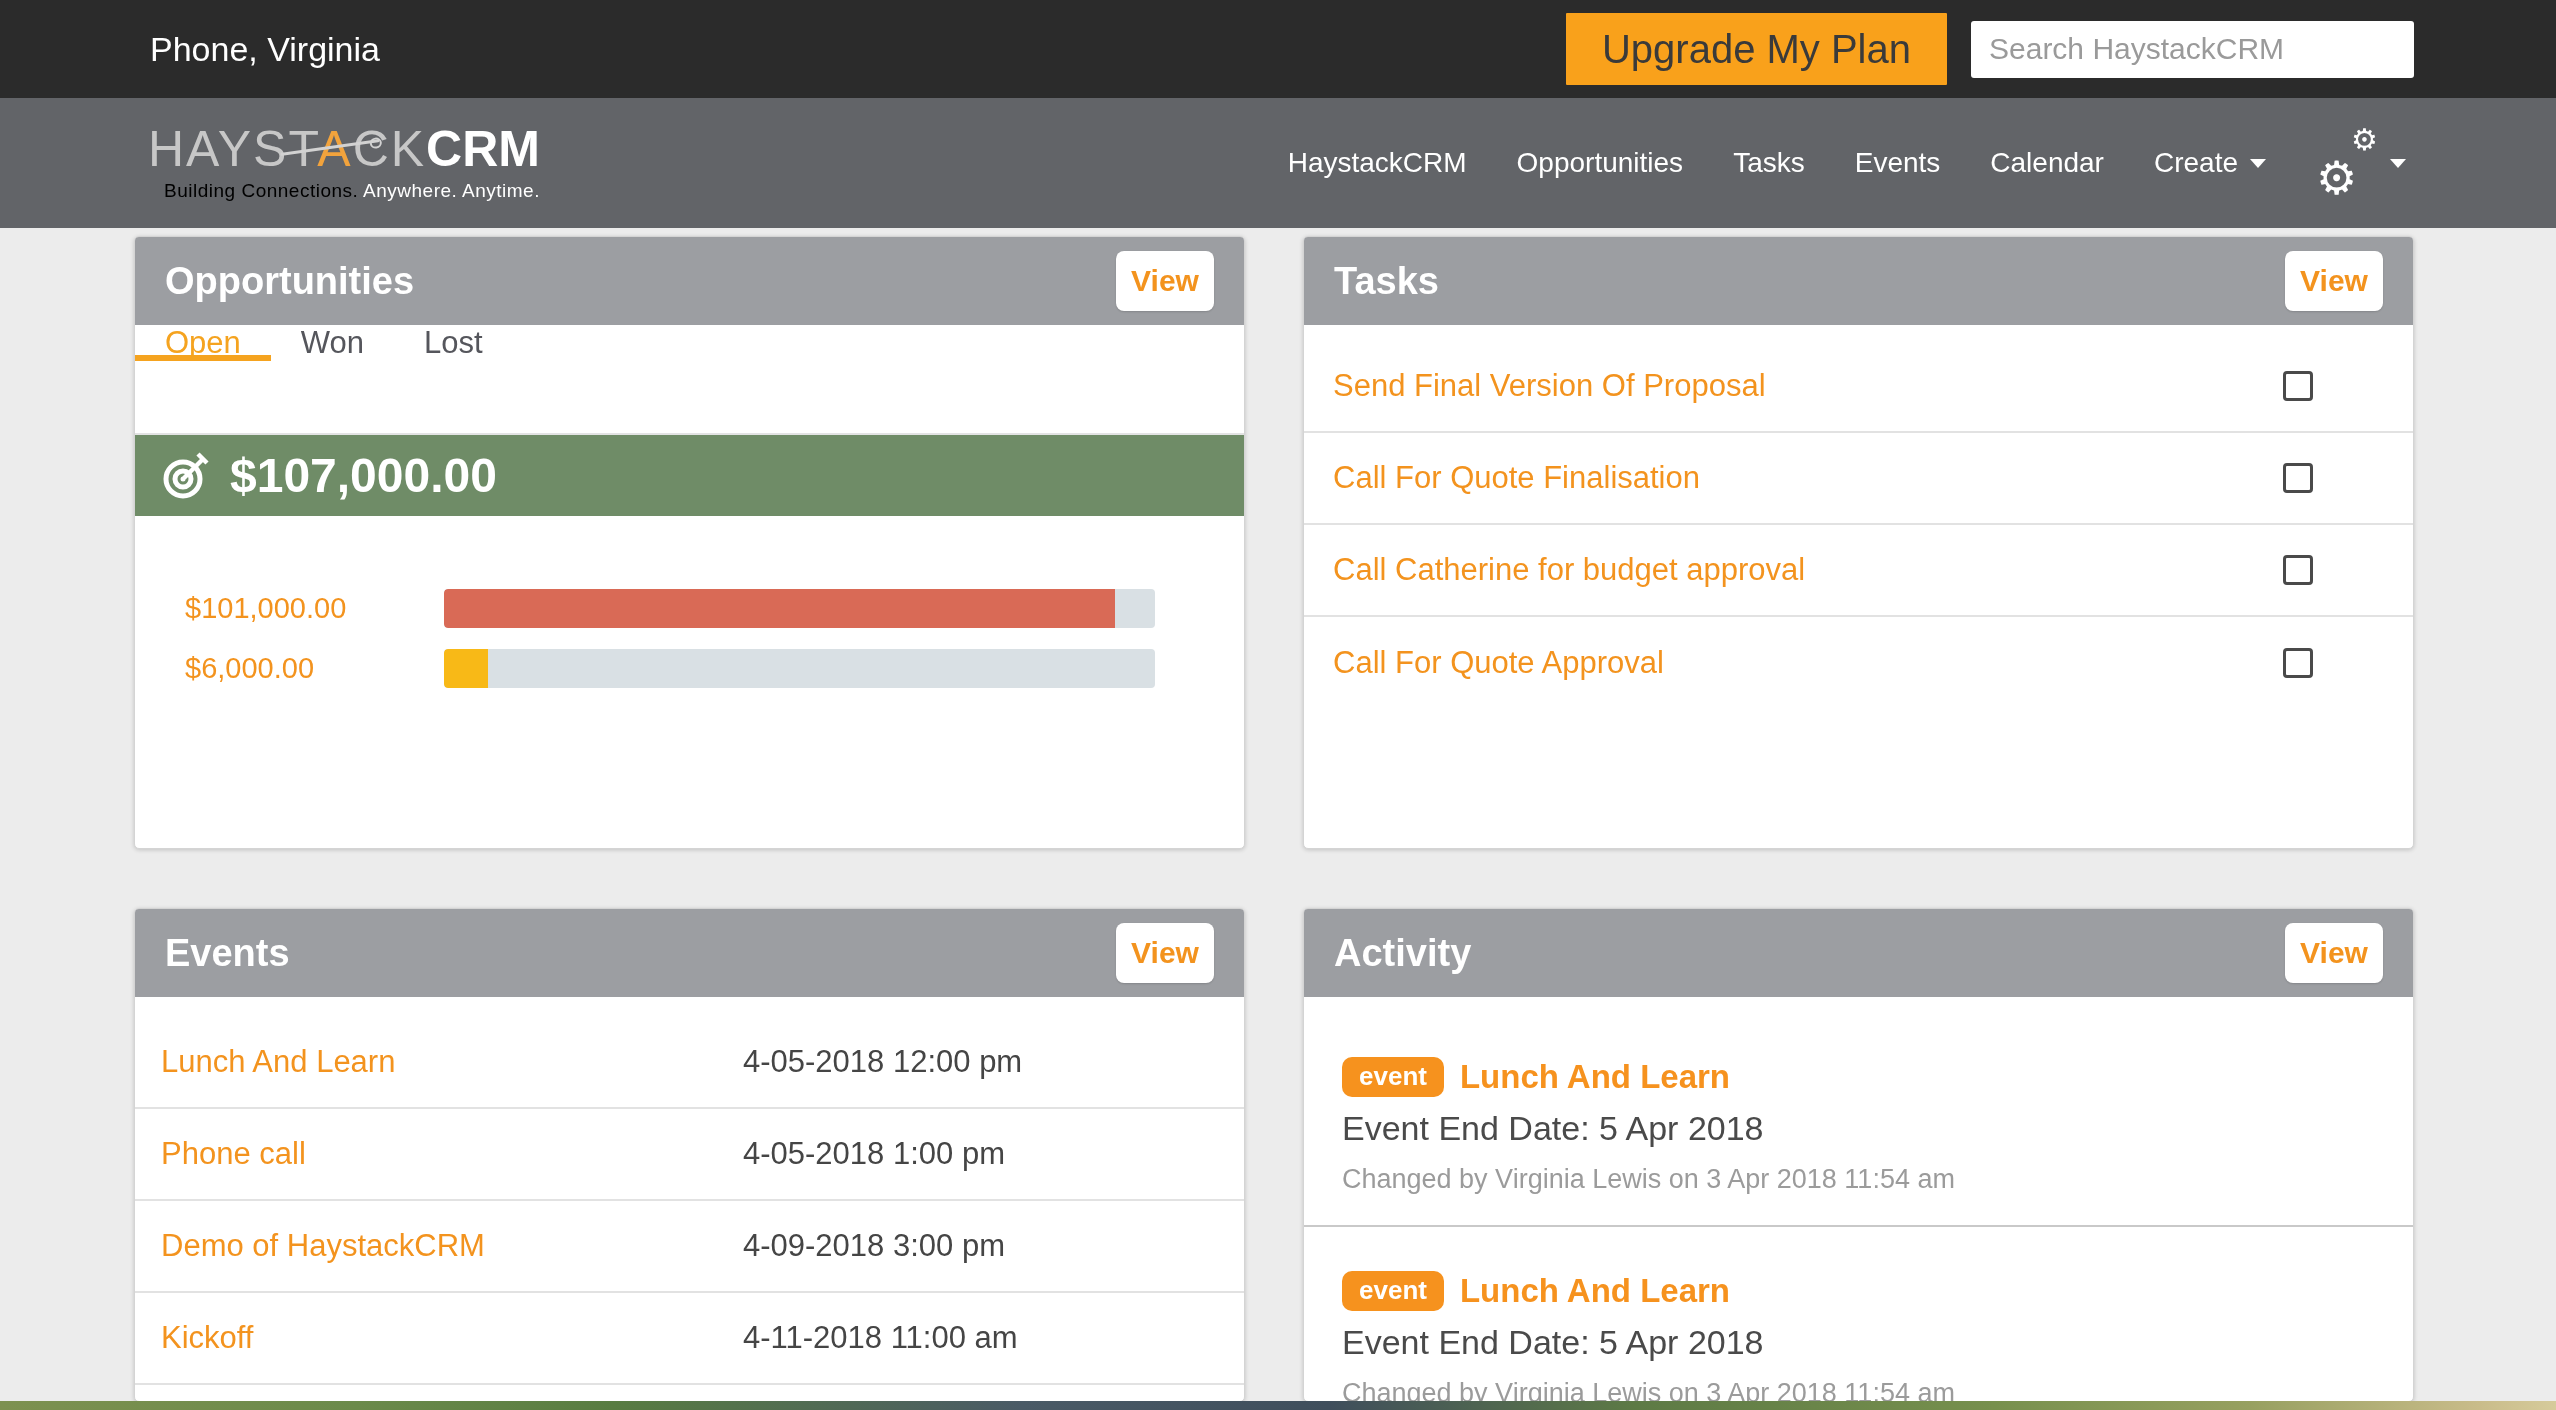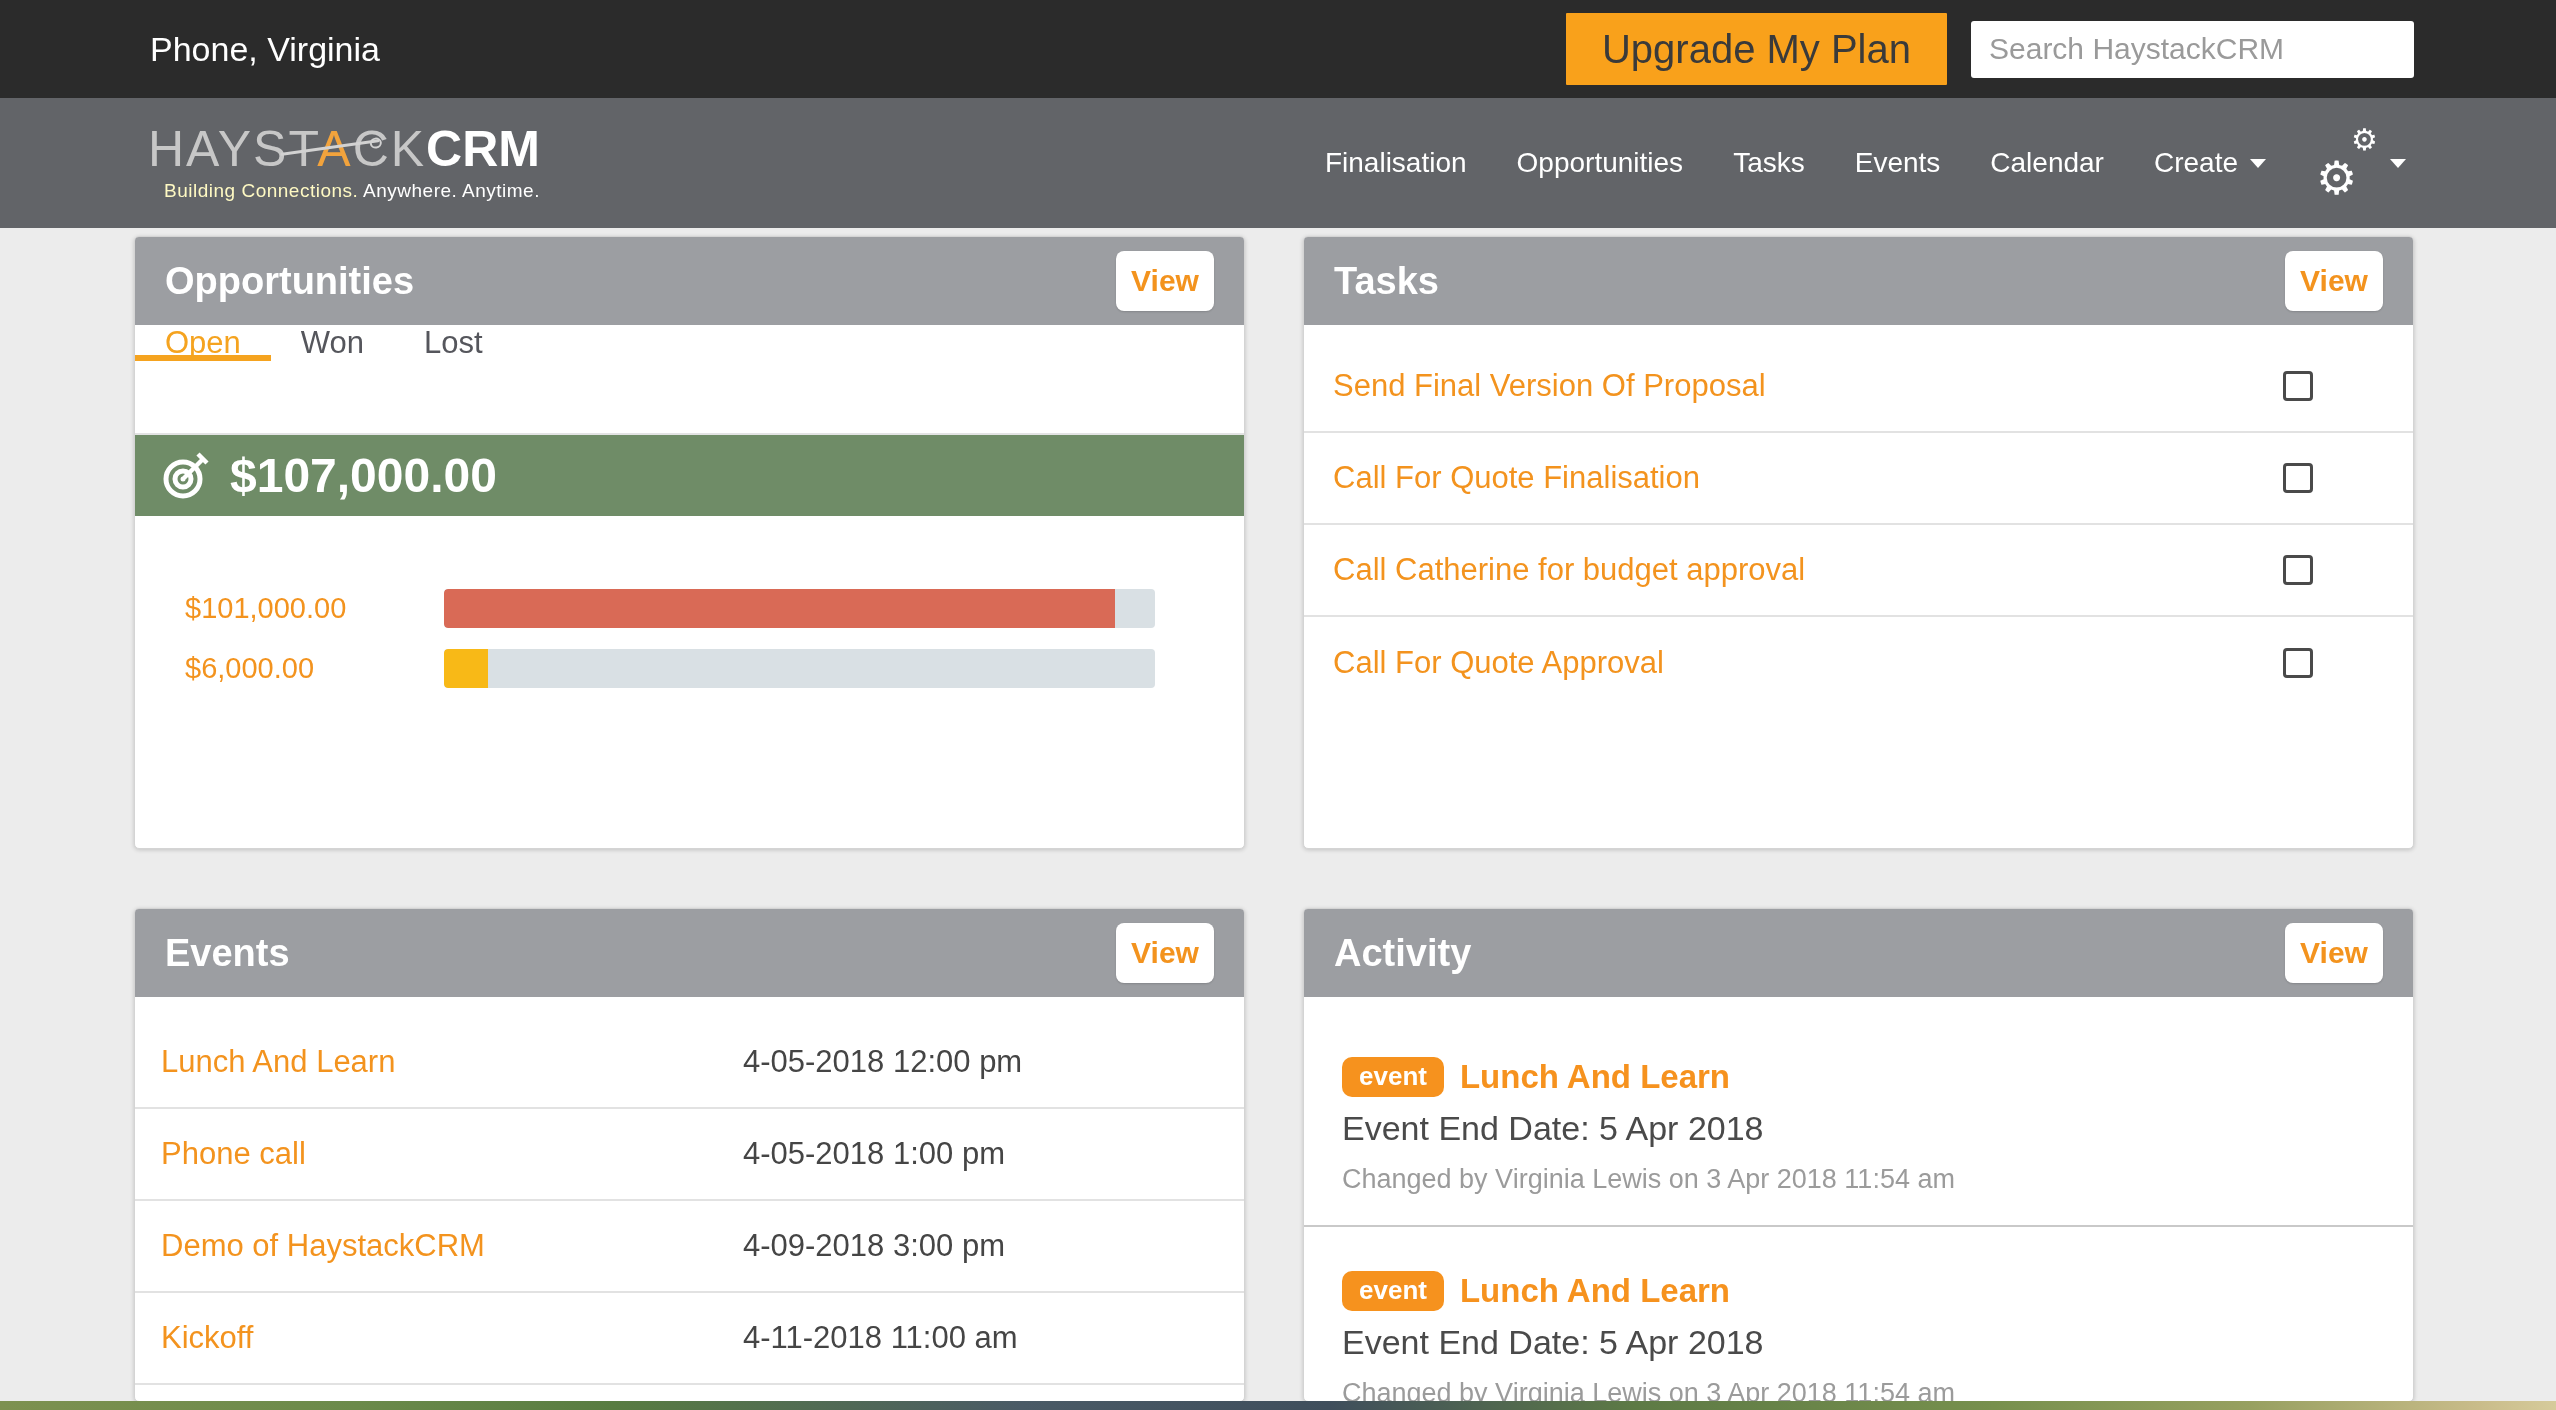--- a/index.html
+++ b/index.html
@@ -25,21 +25,21 @@
   .logo-word { font-size:50px; letter-spacing:2px; line-height:1; white-space:nowrap; }
   .logo-thin { color:#C7C7C7; font-weight:300; }
   .logo-accent { color:#F2A33C; font-weight:300; }
   .logo-bold { color:#FFFFFF; font-weight:700; letter-spacing:0; }
   .logo-needle { position:absolute; left:132px; top:22px; width:100px; height:3px;
                  background:#D2D2D2; transform:rotate(-8deg); border-radius:2px; }
   .logo-needle:after { content:""; position:absolute; right:-2px; top:-2px; width:8px; height:7px;
                  border:2px solid #D2D2D2; border-radius:50%; background:transparent; }
   .logo-tagline { font-size:19px; letter-spacing:.5px; margin-top:6px; text-align:right;
                   white-space:nowrap; }
-  .tagline-accent { color:#fef9c3; }
+  .tagline-accent { color:#000000; }
   .tagline-rest { color:#FFFFFF; }
 
   .nav-menu { margin-left:auto; display:flex; align-items:center; gap:50px; }
   .nav-item { color:#FFFFFF; font-size:28px; cursor:pointer; display:flex;
               align-items:center; white-space:nowrap; }
   .caret { width:0; height:0; border-left:8px solid transparent; border-right:8px solid transparent;
            border-top:9px solid #FFFFFF; margin-left:12px; display:inline-block; }
   .gear-cluster { display:flex; align-items:center; cursor:pointer; }
   .gears { position:relative; width:62px; height:60px; color:#FFFFFF; }
   .gear-big { position:absolute; left:0; bottom:-8px; font-size:46px; line-height:1; }
@@ -123,21 +123,21 @@
     <span class="logo-word">
       <span class="logo-thin">HAYST</span><span class="logo-accent">A</span><span class="logo-thin">CK</span><span class="logo-bold">CRM</span>
     </span>
     <span class="logo-needle"></span>
     <span class="logo-tagline">
       <span class="tagline-accent">Building Connections.</span><span class="tagline-rest"> Anywhere. Anytime.</span>
     </span>
   </div>
 
   <div class="nav-menu">
-    <span class="nav-item">Finalisation</span>
+    <span class="nav-item">HaystackCRM</span>
     <span class="nav-item">Opportunities</span>
     <span class="nav-item">Tasks</span>
     <span class="nav-item">Events</span>
     <span class="nav-item">Calendar</span>
     <span class="nav-item">
       <span>Create</span>
       <span class="caret"></span>
     </span>
     <span class="gear-cluster">
       <span class="gears">

